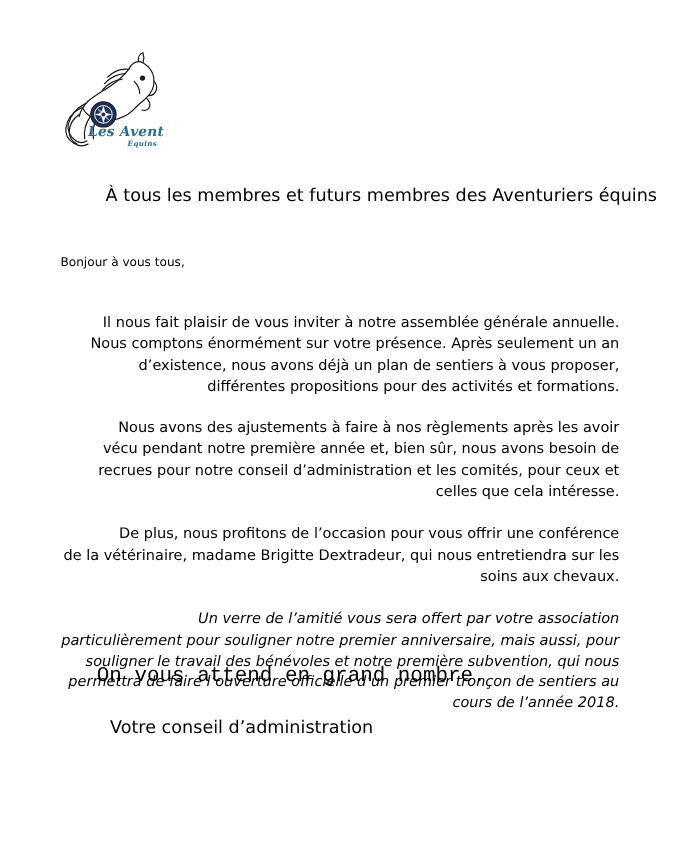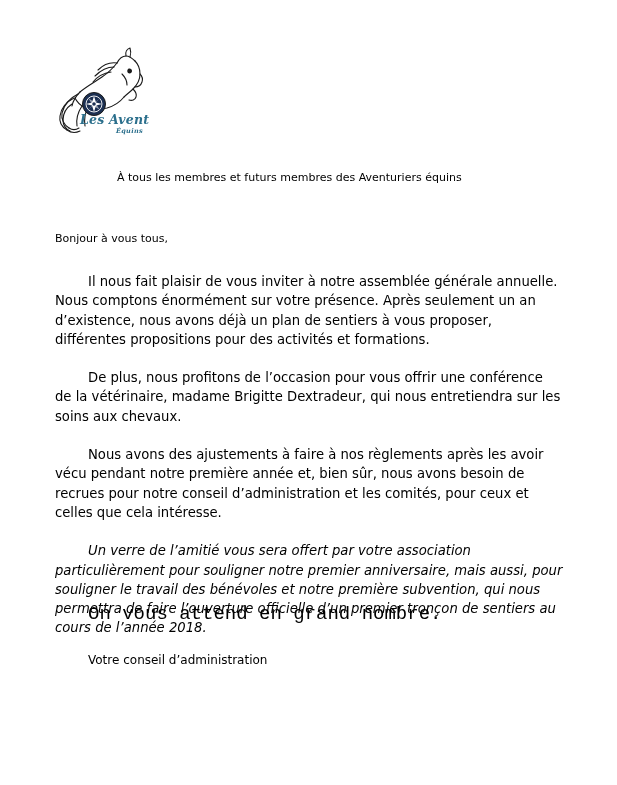--- a/index.html
+++ b/index.html
@@ -32,23 +32,23 @@
   }
   .logo-svg {
     display: block;
     width: 98px;
     height: 95px;
   }
 
   
   .doc-heading {
     position: absolute;
-    left: 117px;
+    left: 96px;
     top: 168px;
-    font-size: 11px;
+    font-size: 16px;
     line-height: 19px;
     white-space: nowrap;
   }
 
   .salutation {
     position: absolute;
     left: 55px;
     top: 229px;
     font-size: 11px;
     line-height: 19px;
@@ -56,43 +56,43 @@
 
   .body-block {
     position: absolute;
     left: 55px;
     top: 268px;
     width: 508px;
     font-size: 13.2px;
     line-height: 19.3px;
   }
   .para {
-    margin: 4px 0 19px 0;
+    margin: 16px 0 19px 0;
     text-indent: 33px;
-    text-align: left;
+    text-align: right;
   }
   .para:last-child {
     margin-bottom: 0;
     font-style: italic;
   }
 
   .closing-line {
     position: absolute;
     left: 88px;
     top: 605px;
     font-size: 19px;
     line-height: 19.3px;
     font-family: Liberation Mono, monospace;
   }
 
   .signature {
     position: absolute;
-    left: 88px;
+    left: 100px;
     top: 650px;
-    font-size: 12px;
+    font-size: 16px;
     line-height: 21px;
   }
   .signature div {
     white-space: nowrap;
   }
 </style>
 </head>
 <body>
 
 <div class="page">
@@ -147,22 +147,22 @@
       </g>
     </svg>
   </div>
 
   <div class="doc-heading">À tous les membres et futurs membres des Aventuriers équins</div>
 
   <div class="salutation">Bonjour à vous tous,</div>
 
   <div class="body-block">
     <p class="para">Il nous fait plaisir de vous inviter à notre assemblée générale annuelle. Nous comptons énormément sur votre présence.  Après seulement un an d’existence, nous avons déjà un plan de sentiers à vous proposer, différentes propositions pour des activités et formations.</p>
+    <p class="para">Nous avons des ajustements à faire à nos règlements après les avoir vécu pendant notre première année et, bien sûr, nous avons besoin de recrues pour notre conseil d’administration et les comités, pour ceux et celles que cela intéresse.</p>
     <p class="para">De plus, nous profitons de l’occasion pour vous offrir une conférence de la vétérinaire, madame Brigitte Dextradeur, qui nous entretiendra sur les soins aux chevaux.</p>
-    <p class="para">Nous avons des ajustements à faire à nos règlements après les avoir vécu pendant notre première année et, bien sûr, nous avons besoin de recrues pour notre conseil d’administration et les comités, pour ceux et celles que cela intéresse.</p>
     <p class="para">Un verre de l’amitié vous sera offert par votre association particulièrement pour souligner notre premier anniversaire, mais aussi, pour souligner le travail des bénévoles et notre première subvention, qui nous permettra de faire l’ouverture officielle d’un premier tronçon de sentiers au cours de l’année 2018.</p>
   </div>
 
   <div class="closing-line">On vous attend en grand nombre.</div>
 
   <div class="signature">
     <div>Votre conseil d’administration</div>
   </div>
 
 </div>

